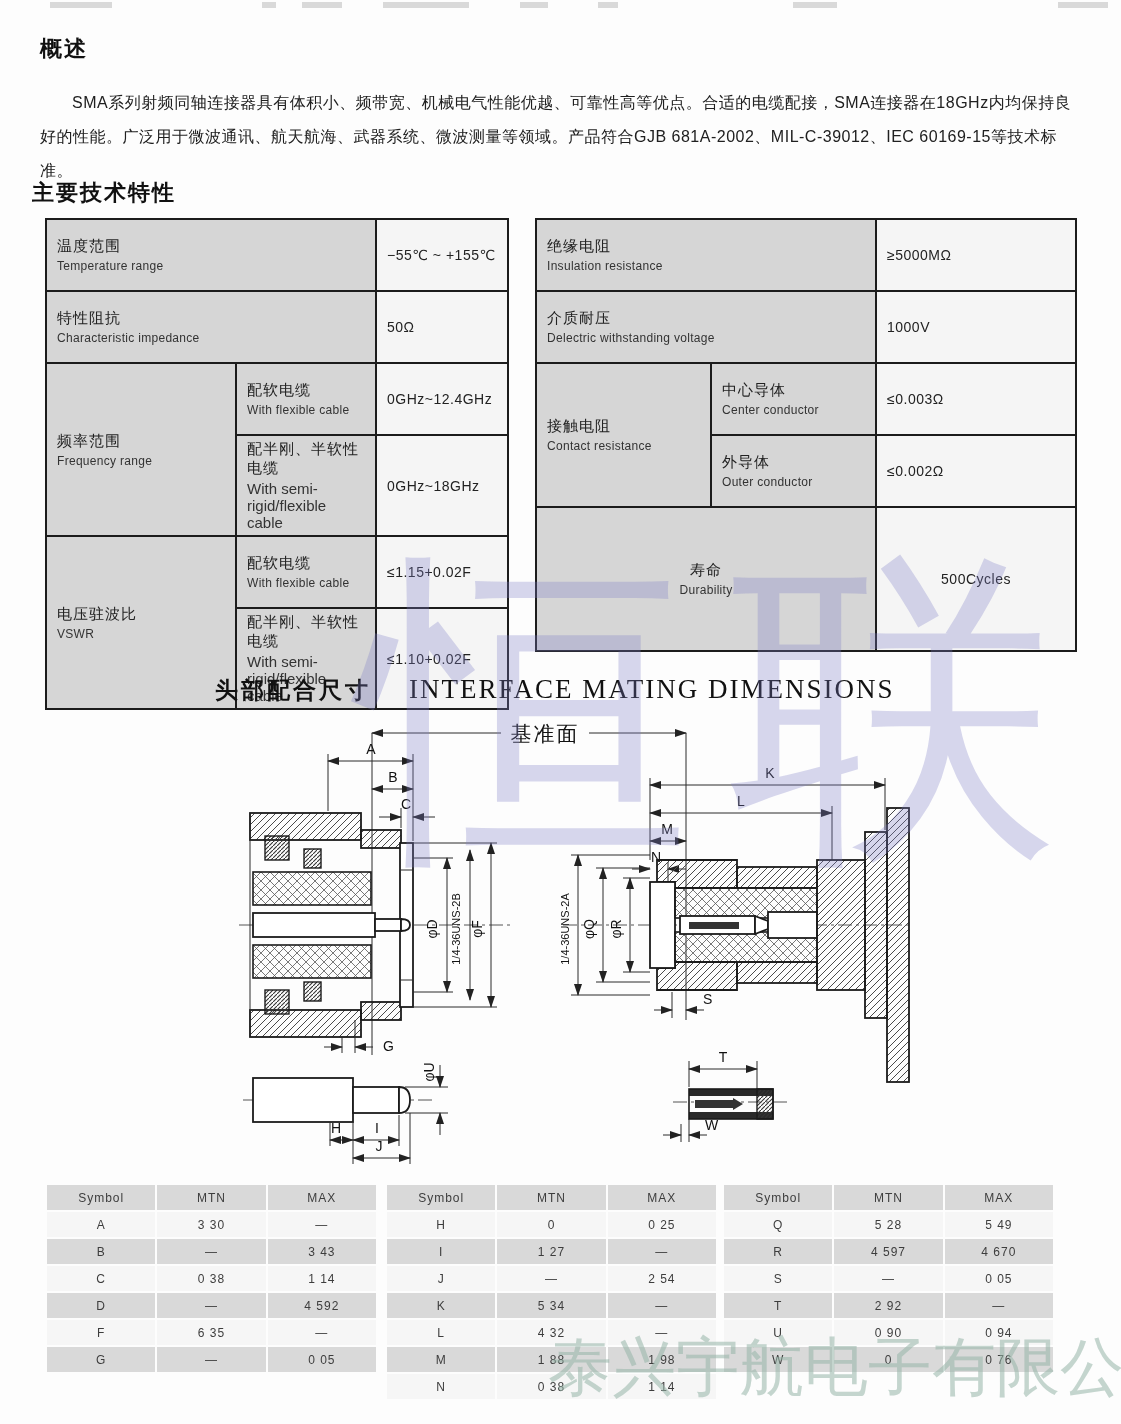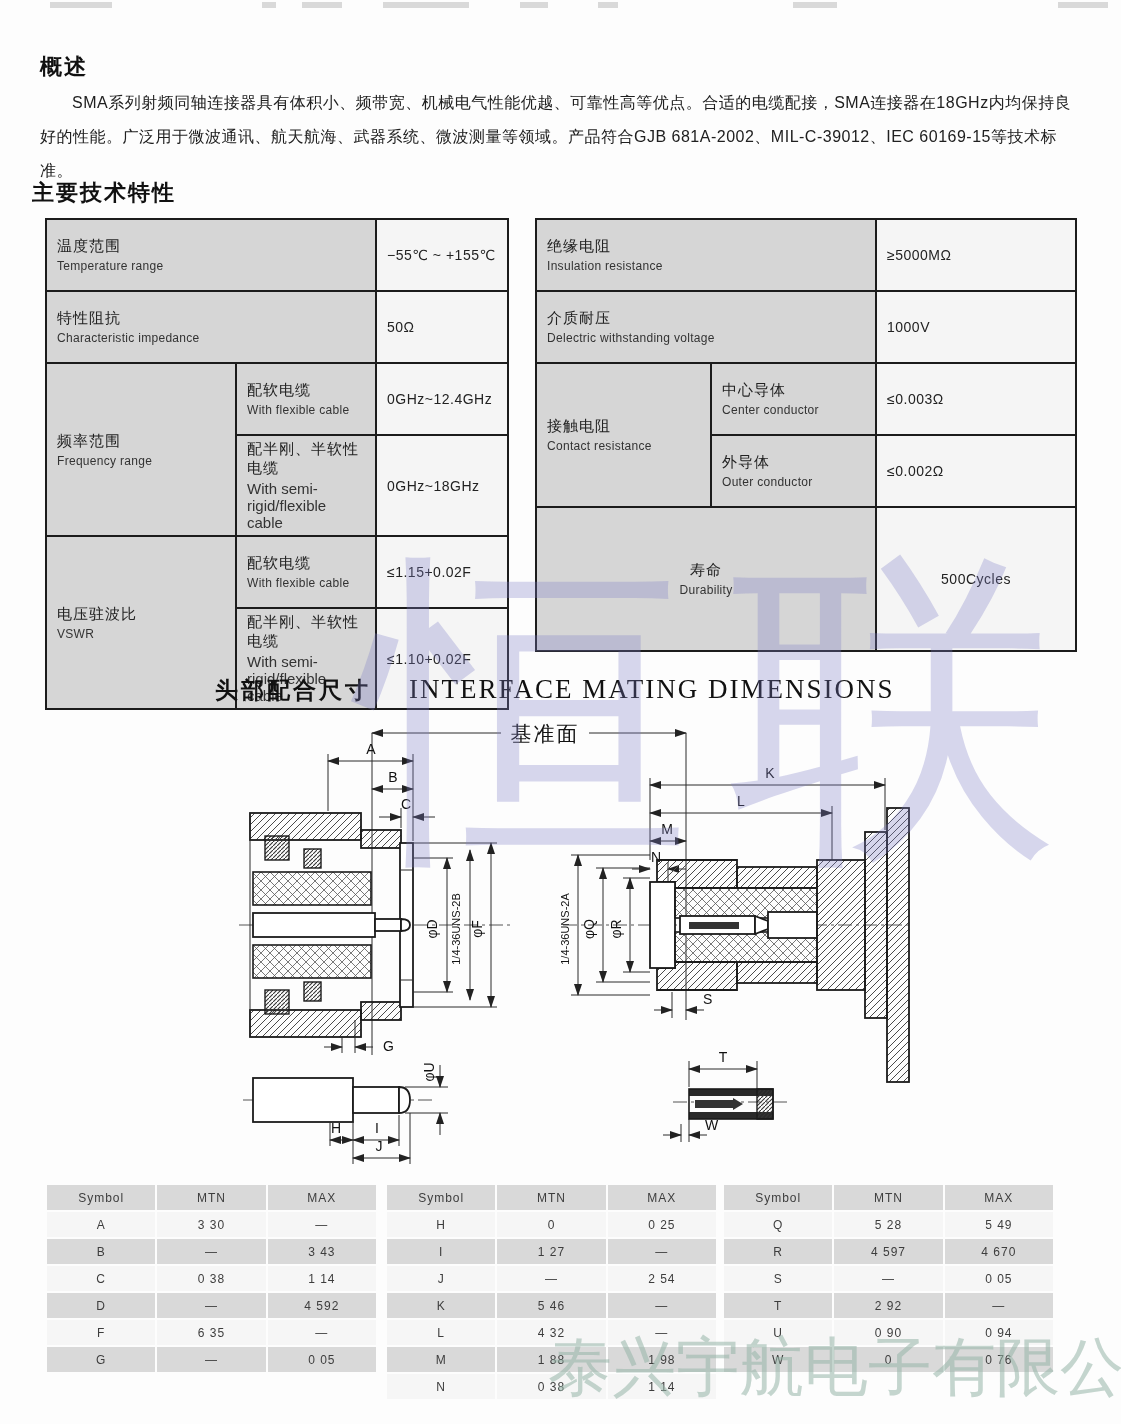--- a/index.html
+++ b/index.html
@@ -68,21 +68,21 @@
 
   <div class="tfrag" style="left:50px;width:62px;"></div>
   <div class="tfrag" style="left:262px;width:14px;"></div>
   <div class="tfrag" style="left:302px;width:40px;"></div>
   <div class="tfrag" style="left:383px;width:86px;"></div>
   <div class="tfrag" style="left:520px;width:28px;"></div>
   <div class="tfrag" style="left:598px;width:20px;"></div>
   <div class="tfrag" style="left:793px;width:44px;"></div>
   <div class="tfrag" style="left:1058px;width:50px;"></div>
 
-  <div class="h-cn" style="left:40px; top:52px;">概述</div>
+  <div class="h-cn" style="left:40px; top:34px;">概述</div>
 
   <div class="para">SMA系列射频同轴连接器具有体积小、频带宽、机械电气性能优越、可靠性高等优点。合适的电缆配接，SMA连接器在18GHz内均保持良好的性能。广泛用于微波通讯、航天航海、武器系统、微波测量等领域。产品符合GJB 681A-2002、MIL-C-39012、IEC 60169-15等技术标准。</div>
 
   <div class="h-cn" style="left:32px; top:178px;">主要技术特性</div>
 
   <table class="spec" style="left:45px; top:218px; width:462px;">
     <colgroup>
         <col style="width:190px">
         <col style="width:140px">
         <col style="width:132px">
@@ -428,21 +428,21 @@
       <td>1 27</td>
       <td>—</td>
     </tr>
     <tr class="lt">
       <td>J</td>
       <td>—</td>
       <td>2 54</td>
     </tr>
     <tr class="dk">
       <td>K</td>
-      <td>5 46</td>
+      <td>5 34</td>
       <td>—</td>
     </tr>
     <tr class="lt">
       <td>L</td>
       <td>4 32</td>
       <td>—</td>
     </tr>
     <tr class="dk">
       <td>M</td>
       <td>1 88</td>

